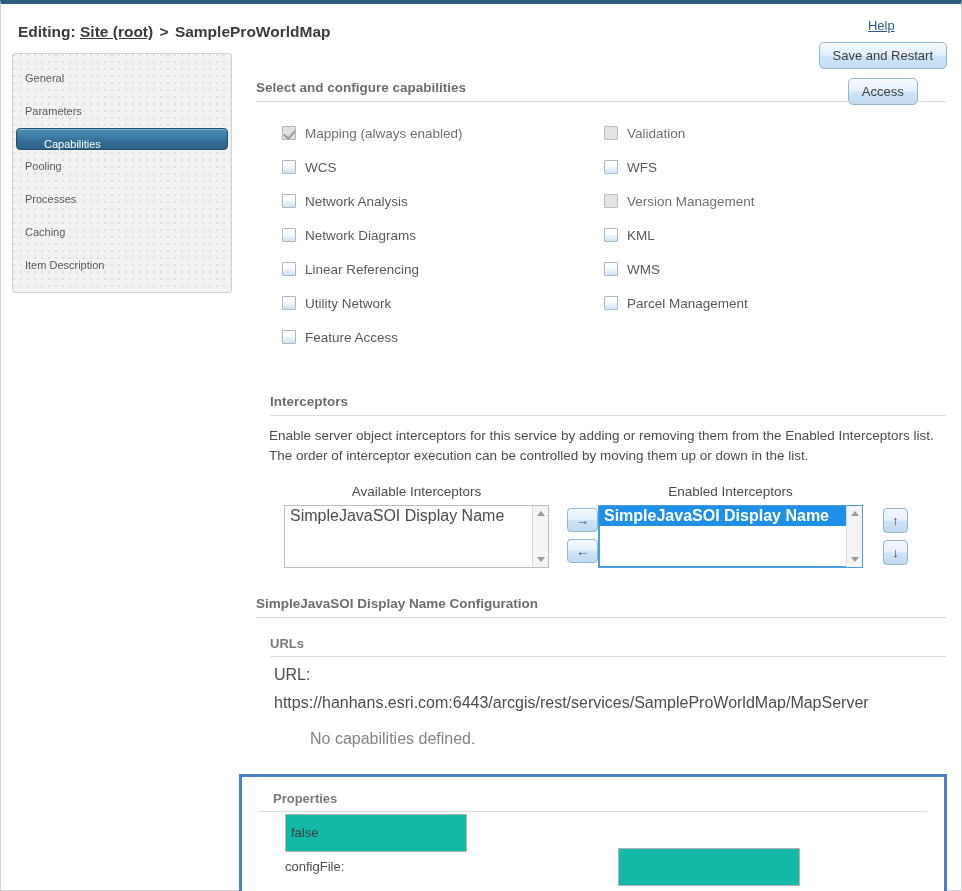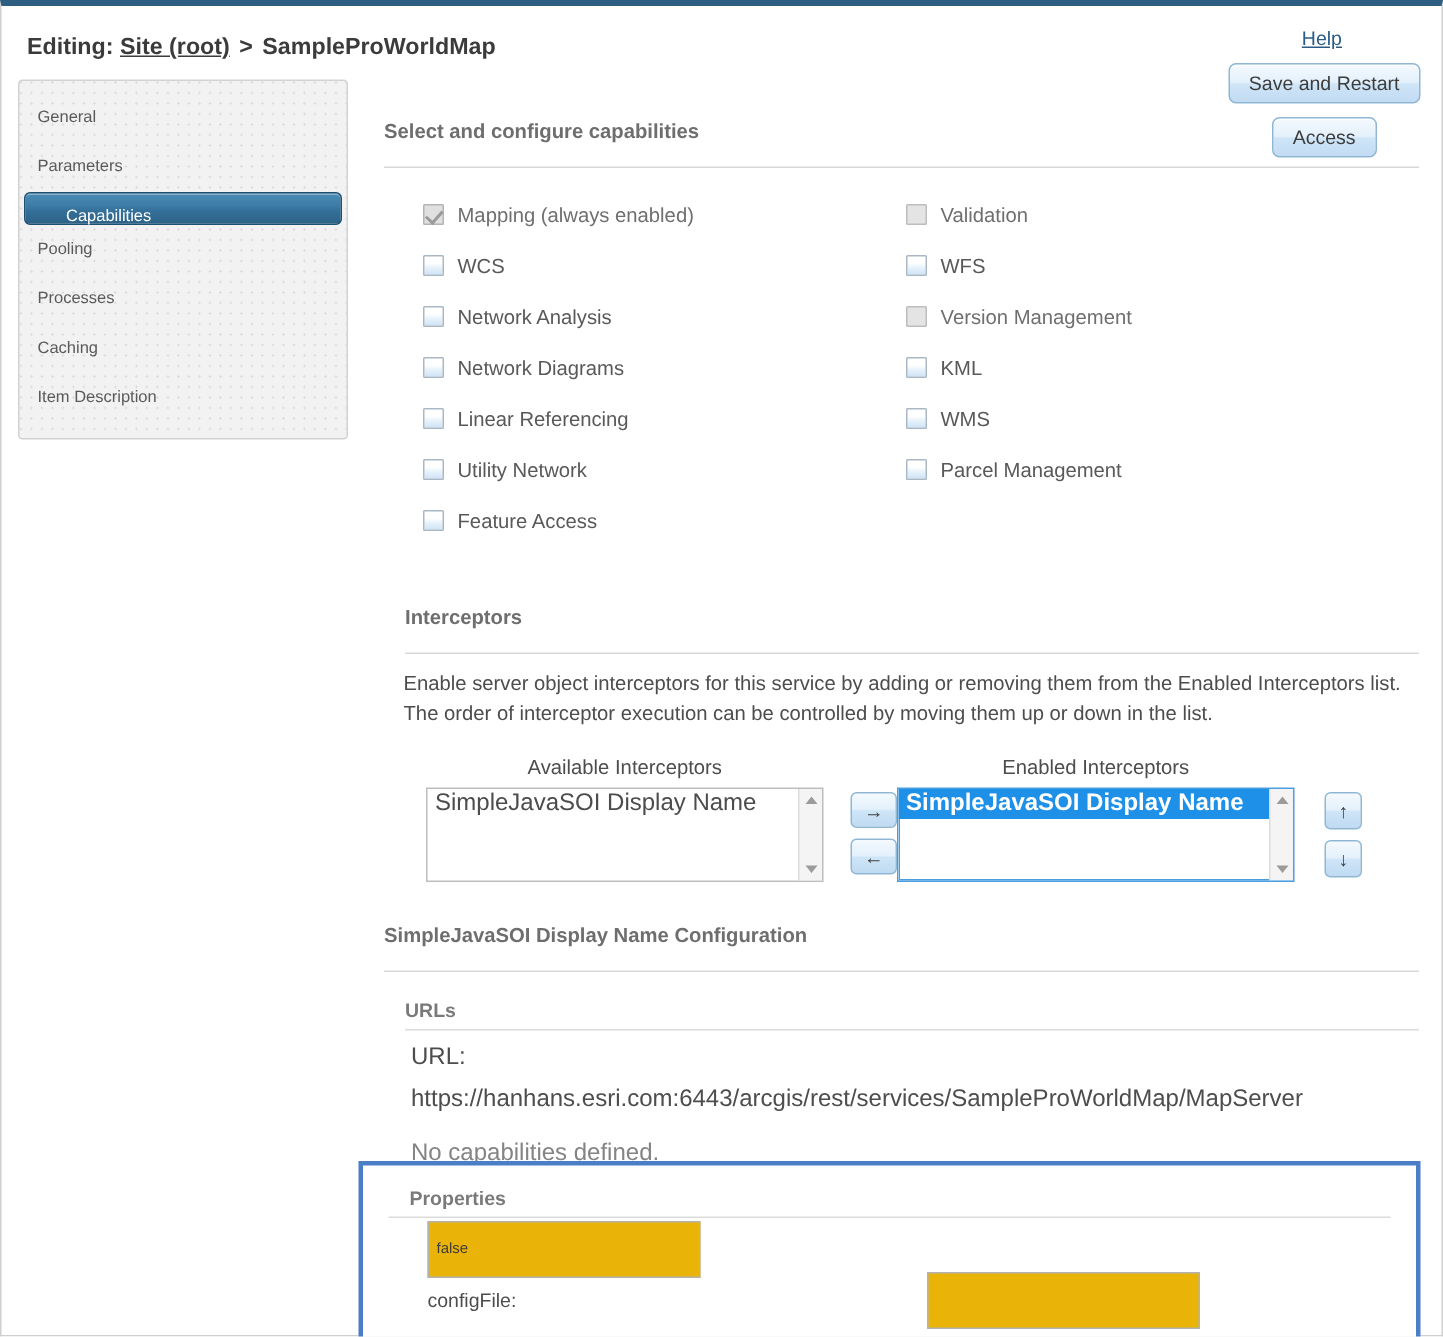--- a/index.html
+++ b/index.html
@@ -111,21 +111,21 @@
   
   .content {
     position: absolute;
     left: 255px; top: 76px;
     width: 690px;
   }
   .section-head {
     font-size: 13.5px;
     font-weight: bold;
     color: #6e6e6e;
-    padding-bottom: 16px;
+    padding-bottom: 6px;
     border-bottom: 1px solid #d8d8d8;
     margin-bottom: 0;
   }
   .section-head.indent { margin-left: 14px; }
 
   
   .cap-grid {
     display: grid;
     grid-template-columns: 322px 1fr;
     row-gap: 0px;
@@ -281,21 +281,21 @@
     padding-bottom: 5px;
     border-bottom: 1px solid #dcdcdc;
   }
   .sub-body {
     margin-top: 9px;
     font-size: 16px;
     color: #4d4d4d;
     padding-left: 4px;
     flex-direction: column;
   }
-  .sub-body.muted { color: #848484; }
+  .sub-body.muted { color: #848484; margin-left: 36px; }
   .url-row { display: flex; gap: 10px; }
   .url-label { color: #4d4d4d; }
   .url-value { color: #4d4d4d; }
 
   
   .props-panel {
     position: absolute;
     left: -17px;
     top: 694px;
     width: 708px;
@@ -318,23 +318,23 @@
     padding-left: 26px;
   }
   .prop-label {
     width: 333px;
     font-size: 13px;
     color: #4d4d4d;
   }
   .prop-input {
     width: 182px; height: 38px;
     border: 1px solid #b3b3b3;
-    background: #eab308;
+    background: #14b8a6;
     font-family: "Liberation Sans", sans-serif;
-    font-size: 10px;
+    font-size: 13px;
     color: #3d3d3d;
     padding: 0 5px;
     outline: none;
   }
 </style>
 </head>
 <body>
 
 <div id="page">
 

